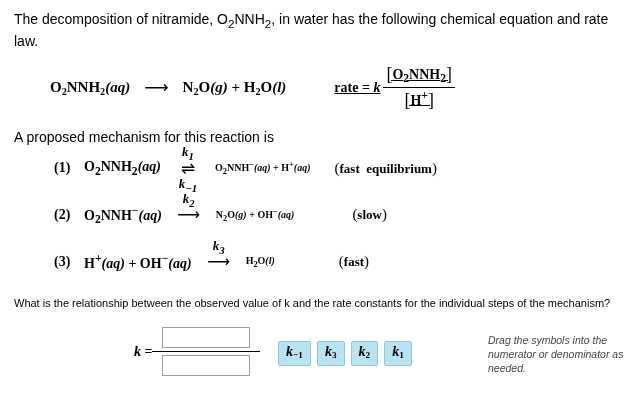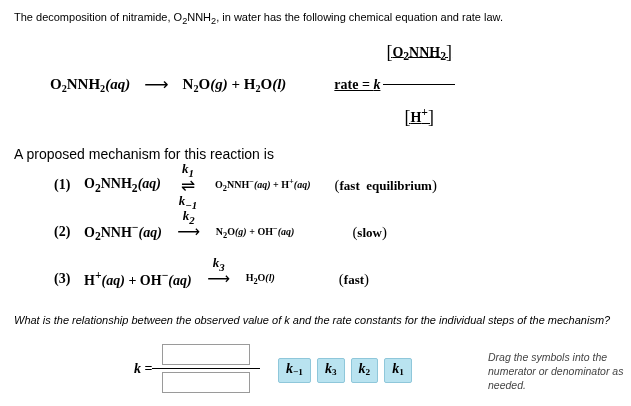--- a/index.html
+++ b/index.html
@@ -17,21 +17,21 @@
     position: relative;
   }
   .page {
     position: relative;
     width: 631px;
     height: 406px;
     box-sizing: border-box;
     padding: 8px 10px;
   }
   .intro {
-    font-size: 11px;
+    font-size: 14px;
     line-height: 1.35;
     margin: 2px 0 0 4px;
   }
 
   
   .eqrow {
     display: flex;
     align-items: center;
     margin: 14px 0 0 40px;
   }
@@ -62,21 +62,20 @@
     font-size: 14px;
     font-weight: bold;
     text-decoration: underline;
   }
   .frac {
     display: inline-flex;
     flex-direction: column;
     align-items: center;
     margin-left: 3px;
     vertical-align: middle;
-    gap: 20px;
   }
   .frac .num {
     padding: 0 3px 1px 3px;
     font-size: 14px;
     white-space: nowrap;
   }
   .frac .bar {
     width: 100%;
     height: 1px;
     background: #000;
@@ -166,21 +165,20 @@
   .note .paren {
     font-size: 1.15em;
     font-weight: normal;
   }
 
   
   .question {
     margin: 24px 0 0 4px;
     font-size: 11px;
     line-height: 1.3;
-    font-style: italic;
   }
 
   
   .answer-area {
     position: relative;
     margin-top: 14px;
     height: 60px;
   }
   .keq {
     position: absolute;

